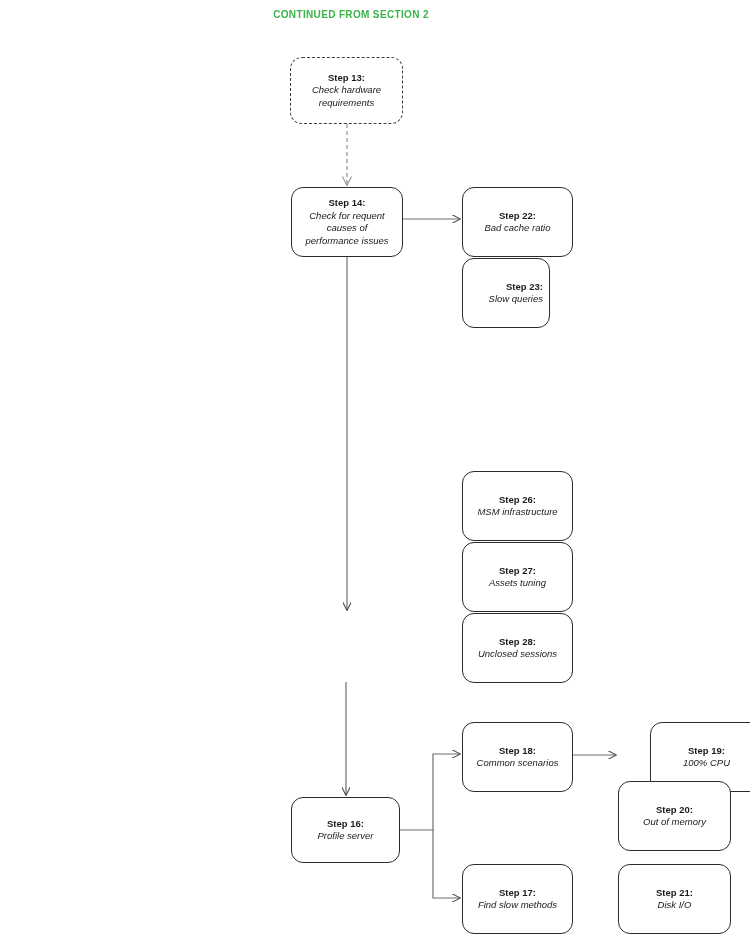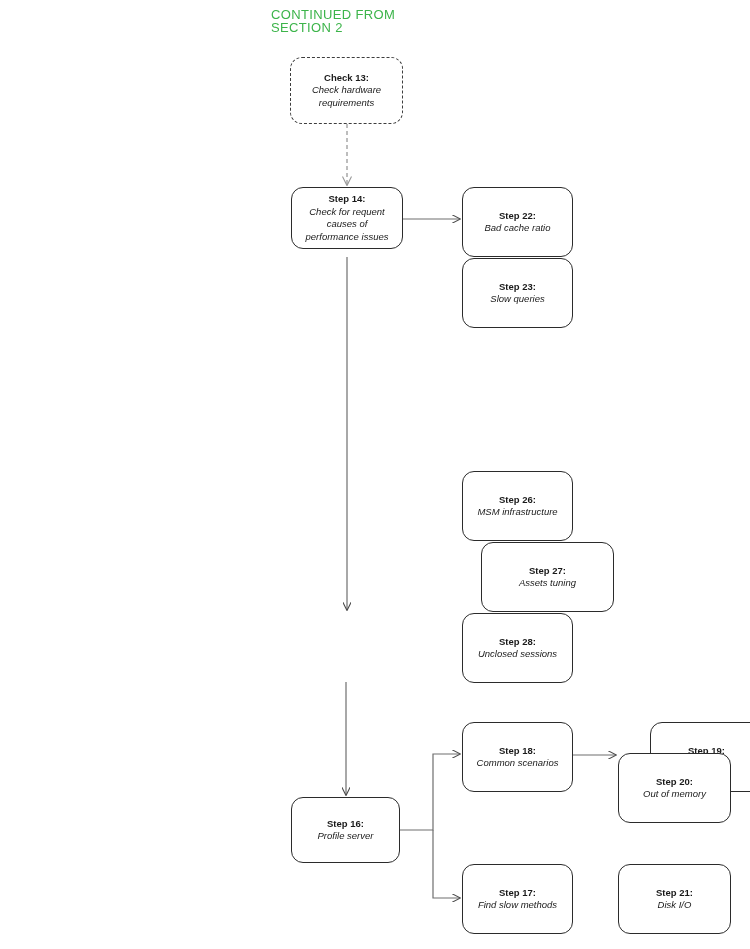--- a/index.html
+++ b/index.html
@@ -23,22 +23,23 @@
   #edge-layer {
     position: absolute;
     left: 0;
     top: 0;
     width: 750px;
     height: 949px;
     pointer-events: none;
   }
   .section-note {
     position: absolute;
-    font-weight: normal;
-    font-size: 13px;
+    text-align: center;
+    font-weight: bold;
+    font-size: 10px;
     line-height: 13px;
     letter-spacing: 0.35px;
     color: #3cb44a;
   }
   .node {
     position: absolute;
     box-sizing: border-box;
     background: #ffffff;
     border: 1.4px solid #2b2b2b;
     border-radius: 12px;
@@ -93,56 +94,56 @@
     <path d="M 346 682 L 346 795" fill="none" stroke="#6e6e6e" stroke-width="1.2" marker-end="url(#arrowSolid)"></path>
 
     <path d="M 400 830 L 433 830 L 433 754 L 460 754" fill="none" stroke="#6e6e6e" stroke-width="1.2" marker-end="url(#arrowSolid)"></path>
 
     <path d="M 433 830 L 433 898 L 460 898" fill="none" stroke="#6e6e6e" stroke-width="1.2" marker-end="url(#arrowSolid)"></path>
 
     <path d="M 573 755 L 616 755" fill="none" stroke="#6e6e6e" stroke-width="1.2" marker-end="url(#arrowSolid)"></path>
   </svg>
 
   <div class="node dashed" style="left:290px; top:57px; width:113px; height:67px;">
-    <div class="node-title">Check 13:</div>
+    <div class="node-title">Step 13:</div>
     <div class="node-desc">Check hardware
 requirements</div>
   </div>
 
-  <div class="node" style="left:291px; top:187px; width:112px; height:62px;">
+  <div class="node" style="left:291px; top:187px; width:112px; height:70px;">
     <div class="node-title">Step 14:</div>
     <div class="node-desc">Check for requent
 causes of
 performance issues</div>
   </div>
 
 
   <div class="node" style="left:291px; top:797px; width:109px; height:66px;">
     <div class="node-title">Step 16:</div>
     <div class="node-desc">Profile server</div>
   </div>
 
   <div class="node" style="left:462px; top:187px; width:111px; height:70px;">
     <div class="node-title">Step 22:</div>
     <div class="node-desc">Bad cache ratio</div>
   </div>
 
-  <div class="node" style="left:462px; top:258px; width:111px; height:70px;">
+  <div class="node" style="left:462px; top:258px; width:88px; height:70px;align-items:flex-end;">
     <div class="node-title">Step 23:</div>
     <div class="node-desc">Slow queries</div>
   </div>
 
 
 
   <div class="node" style="left:462px; top:471px; width:111px; height:70px;">
     <div class="node-title">Step 26:</div>
     <div class="node-desc">MSM infrastructure</div>
   </div>
 
-  <div class="node" style="left:462px; top:542px; width:133px; height:70px;margin-left:19px;">
+  <div class="node" style="left:462px; top:542px; width:111px; height:70px;">
     <div class="node-title">Step 27:</div>
     <div class="node-desc">Assets tuning</div>
   </div>
 
   <div class="node" style="left:462px; top:613px; width:111px; height:70px;">
     <div class="node-title">Step 28:</div>
     <div class="node-desc">Unclosed sessions</div>
   </div>
 
   <div class="node" style="left:462px; top:722px; width:111px; height:70px;">
@@ -153,21 +154,21 @@
   <div class="node" style="left:462px; top:864px; width:111px; height:70px;">
     <div class="node-title">Step 17:</div>
     <div class="node-desc">Find slow methods</div>
   </div>
 
   <div class="node" style="left:618px; top:722px; width:113px; height:70px;margin-left:32px;">
     <div class="node-title">Step 19:</div>
     <div class="node-desc">100% CPU</div>
   </div>
 
-  <div class="node" style="left:618px; top:753px; width:113px; height:70px;">
+  <div class="node" style="left:618px; top:781px; width:113px; height:70px;">
     <div class="node-title">Step 20:</div>
     <div class="node-desc">Out of memory</div>
   </div>
 
   <div class="node" style="left:618px; top:864px; width:113px; height:70px;">
     <div class="node-title">Step 21:</div>
     <div class="node-desc">Disk I/O</div>
   </div>
 
 </div>

